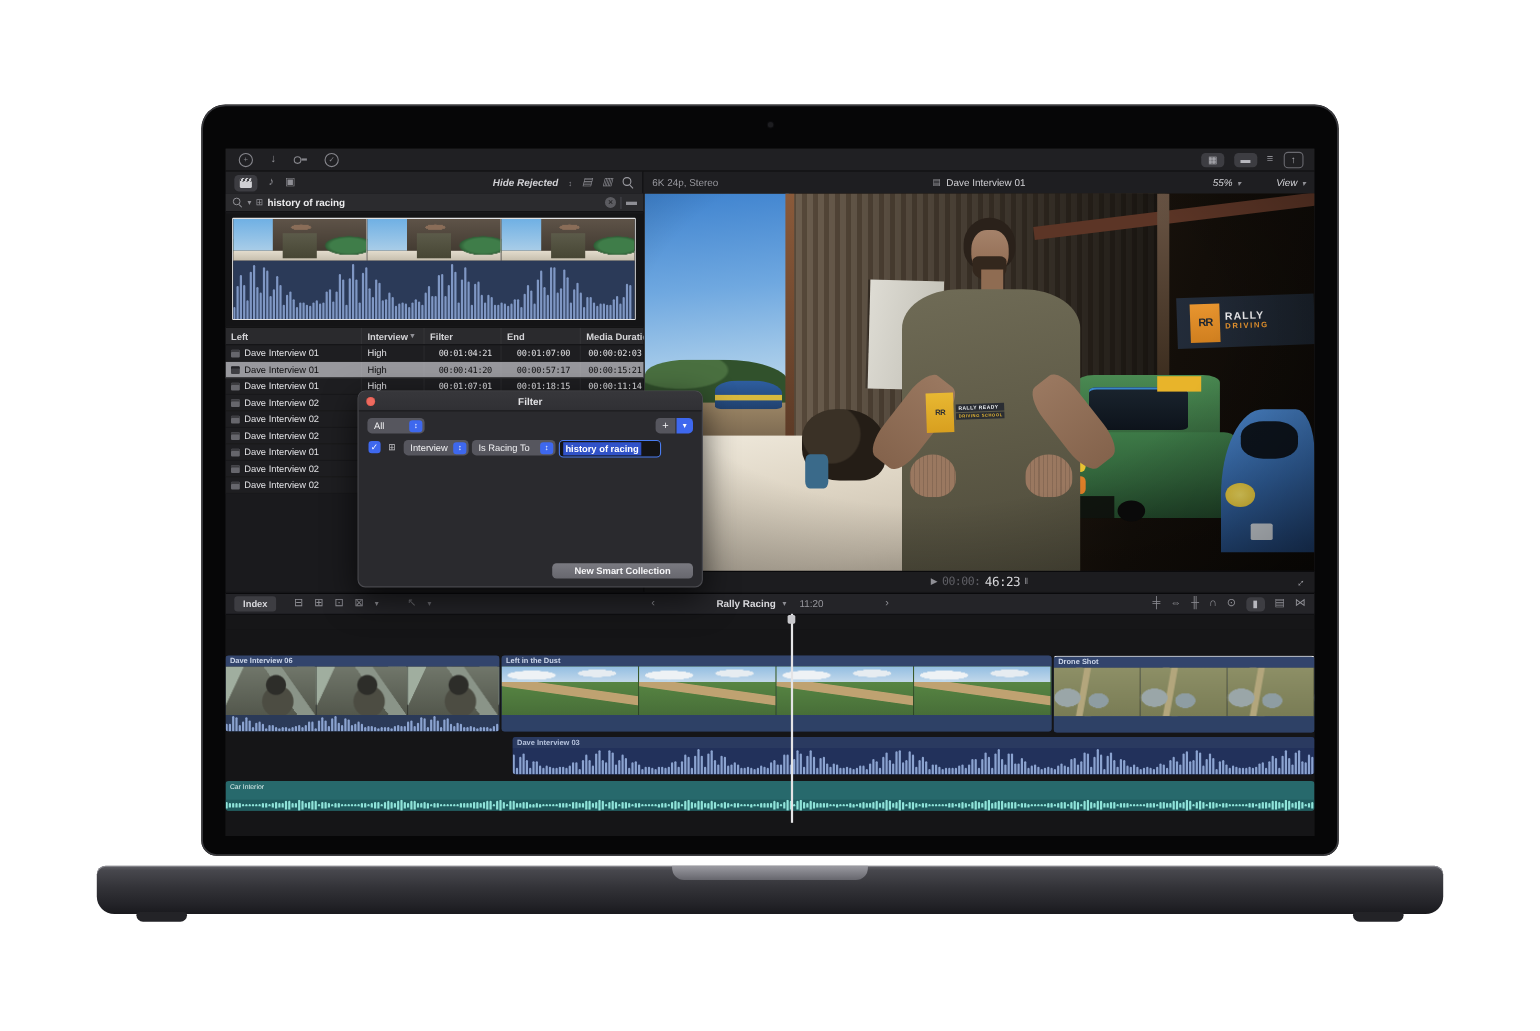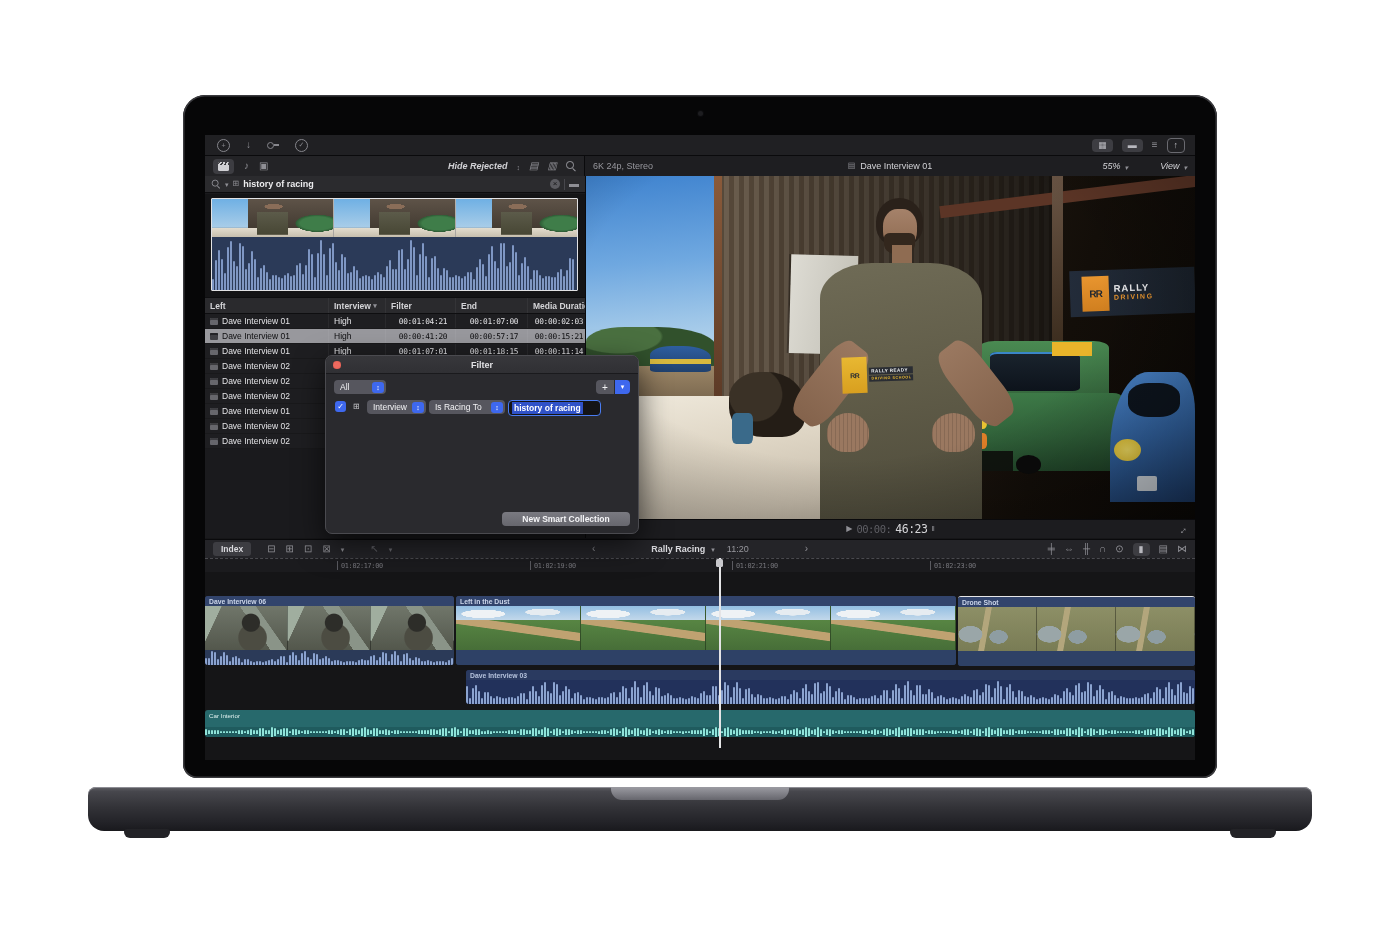--- a/index.html
+++ b/index.html
@@ -661,34 +661,20 @@
           <span class="ico">⇔</span>
           <span class="ico">╫</span>
           <span class="ico">∩</span>
           <span class="ico">⊙</span>
           <span class="box-ico">▮</span>
           <span class="ico">▤</span>
           <span class="ico">⋈</span>
         </div>
       </div>
 
-      <div class="ruler">
-        <div class="rmark" style="left:132px;">
-            <span>01:02:17:00</span>
-          </div>
-        <div class="rmark" style="left:325px;">
-            <span>01:02:19:00</span>
-          </div>
-        <div class="rmark" style="left:527px;">
-            <span>01:02:21:00</span>
-          </div>
-        <div class="rmark" style="left:725px;">
-            <span>01:02:23:00</span>
-          </div>
-      </div>
       <div class="ph-handle"></div>
 
       <div class="tracks">
 
         <div class="tl-clip" style="left:0;top:24px;width:249px;height:69px;background:#2b3a58;">
           <div class="tl-label" style="background:#32446c;">
               <span>Dave Interview 06</span>
             </div>
           <div class="tl-thumbs">
             <div class="thumb scene-cockpit"></div>

